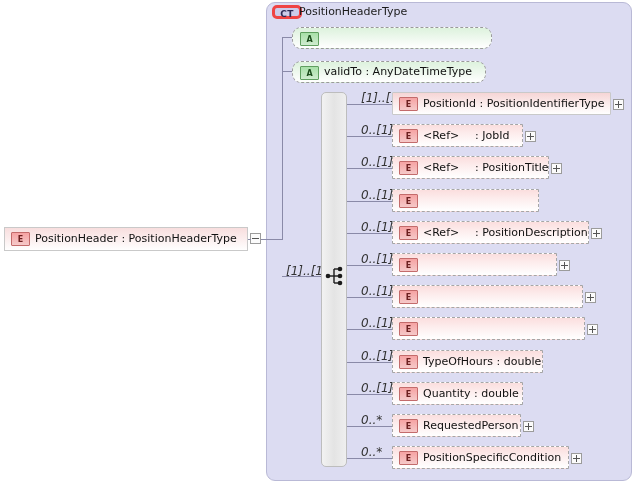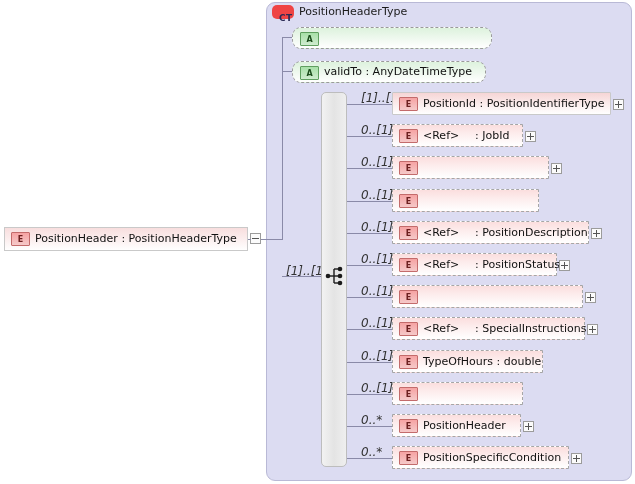--- a/index.html
+++ b/index.html
@@ -16,22 +16,22 @@
   .ct-box{
     position:absolute;
     left:266px;top:2px;width:366px;height:479px;
     background:#dcdcf2;
     border:1px solid #b9b9d6;
     border-radius:9px;
     box-sizing:border-box;
   }
   .ct-badge{
     position:absolute;left:272px;top:5px;
-    width:22px;height:14px;
-    border:7px solid #ef4444;
+    width:30px;height:14px;
+    border:3px solid #ef4444;
     border-radius:5px;
     background:#ccccea;
     color:#2a2a55;
     font-size:9px;line-height:13px;text-align:center;
     font-weight:bold;letter-spacing:.3px;
     box-sizing:border-box;
   }
   .ct-title{
     position:absolute;left:299px;top:4px;
     font-size:11px;color:#1b1b1b;line-height:16px;
@@ -196,70 +196,70 @@
       <div class="card" style="left: 361px; top: 125px;">0..[1]</div>
       <div class="el-node dashed" style="left: 392px; top: 124px; width: 131px;">
         <span class="e-icon">E</span>
         <span class="nlabel"><span class="ref">&lt;Ref&gt;</span>: JobId</span>
       </div>
       <div class="pm-box plus" style="left: 525px; top: 131px;"></div>
       <div class="ln h" style="left: 347px; top: 168px; width: 45px;"></div>
       <div class="card" style="left: 361px; top: 157px;">0..[1]</div>
       <div class="el-node dashed" style="left: 392px; top: 156px; width: 157px;">
         <span class="e-icon">E</span>
+        <span class="nlabel"><span class="ref">&lt;Ref&gt;</span>: PositionTitle</span>
       </div>
       <div class="pm-box plus" style="left: 551px; top: 163px;"></div>
       <div class="ln h" style="left: 347px; top: 201px; width: 45px;"></div>
       <div class="card" style="left: 361px; top: 190px;">0..[1]</div>
       <div class="el-node dashed" style="left: 392px; top: 189px; width: 147px;">
         <span class="e-icon">E</span>
       </div>
       <div class="ln h" style="left: 347px; top: 233px; width: 45px;"></div>
       <div class="card" style="left: 361px; top: 222px;">0..[1]</div>
       <div class="el-node dashed" style="left: 392px; top: 221px; width: 197px;">
         <span class="e-icon">E</span>
         <span class="nlabel"><span class="ref">&lt;Ref&gt;</span>: PositionDescription</span>
       </div>
       <div class="pm-box plus" style="left: 591px; top: 228px;"></div>
       <div class="ln h" style="left: 347px; top: 265px; width: 45px;"></div>
       <div class="card" style="left: 361px; top: 254px;">0..[1]</div>
       <div class="el-node dashed" style="left: 392px; top: 253px; width: 165px;">
         <span class="e-icon">E</span>
-        <span class="nlabel"><span class="ref">&lt;Ref&gt;</span>: PositionStatus</span>
       </div>
       <div class="pm-box plus" style="left: 559px; top: 260px;"></div>
       <div class="ln h" style="left: 347px; top: 297px; width: 45px;"></div>
       <div class="card" style="left: 361px; top: 286px;">0..[1]</div>
       <div class="el-node dashed" style="left: 392px; top: 285px; width: 191px;">
         <span class="e-icon">E</span>
       </div>
       <div class="pm-box plus" style="left: 585px; top: 292px;"></div>
       <div class="ln h" style="left: 347px; top: 329px; width: 45px;"></div>
       <div class="card" style="left: 361px; top: 318px;">0..[1]</div>
       <div class="el-node dashed" style="left: 392px; top: 317px; width: 193px;">
         <span class="e-icon">E</span>
-        <span class="nlabel"><span class="ref">&lt;Ref&gt;</span>: SpecialInstructions</span>
       </div>
       <div class="pm-box plus" style="left: 587px; top: 324px;"></div>
       <div class="ln h" style="left: 347px; top: 362px; width: 45px;"></div>
       <div class="card" style="left: 361px; top: 351px;">0..[1]</div>
       <div class="el-node dashed" style="left: 392px; top: 350px; width: 151px;">
         <span class="e-icon">E</span>
         <span class="nlabel">TypeOfHours : double</span>
       </div>
       <div class="ln h" style="left: 347px; top: 394px; width: 45px;"></div>
       <div class="card" style="left: 361px; top: 383px;">0..[1]</div>
       <div class="el-node dashed" style="left: 392px; top: 382px; width: 131px;">
         <span class="e-icon">E</span>
+        <span class="nlabel">Quantity : double</span>
       </div>
       <div class="ln h" style="left: 347px; top: 426px; width: 45px;"></div>
       <div class="card" style="left: 361px; top: 415px;">0..*</div>
       <div class="el-node dashed" style="left: 392px; top: 414px; width: 129px;">
         <span class="e-icon">E</span>
-        <span class="nlabel">PositionHeader</span>
+        <span class="nlabel">RequestedPerson</span>
       </div>
       <div class="pm-box plus" style="left: 523px; top: 421px;"></div>
       <div class="ln h" style="left: 347px; top: 458px; width: 45px;"></div>
       <div class="card" style="left: 361px; top: 447px;">0..*</div>
       <div class="el-node dashed" style="left: 392px; top: 446px; width: 177px;">
         <span class="e-icon">E</span>
         <span class="nlabel">PositionSpecificCondition</span>
       </div>
       <div class="pm-box plus" style="left: 571px; top: 453px;"></div>
     </div>

